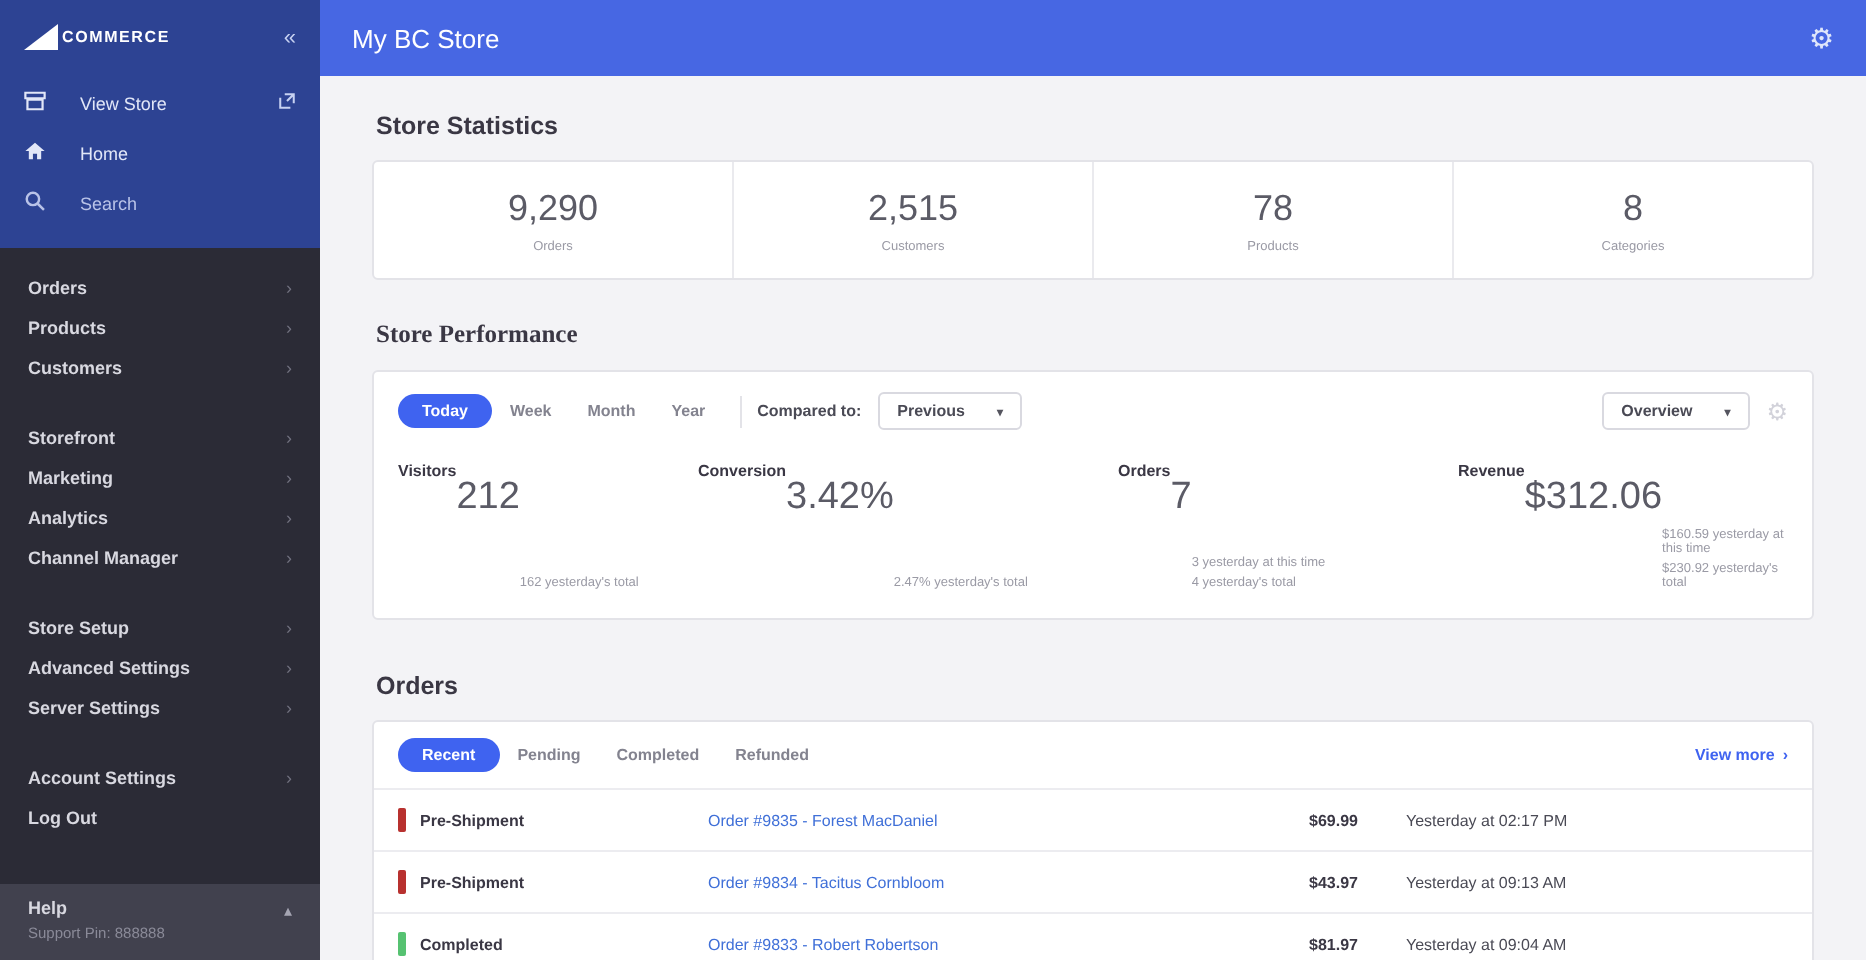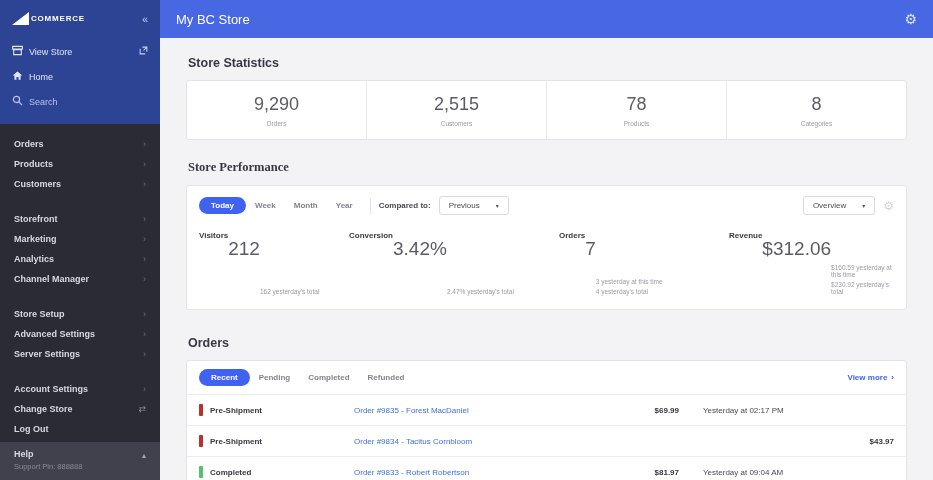--- a/index.html
+++ b/index.html
@@ -6,21 +6,21 @@
   html,body { width:933px; height:480px; overflow:hidden; }
   body { display:flex; font-family:"Liberation Sans", sans-serif; background:#f3f3f6; }
 
   
   .sidebar { width:160px; height:480px; background:#2b2b36; display:flex; flex-direction:column; flex-shrink:0; }
   .sb-top { background:#2d4393; padding-bottom:10px; }
   .logo-row { display:flex; align-items:center; padding:12px 12px 14px 12px; }
   .logo-sail { width:0; height:0; border-bottom:13px solid #ffffff; border-left:17px solid transparent; margin-right:2px; }
   .logo-text { color:#ffffff; font-size:8px; font-weight:bold; letter-spacing:0.8px; }
   .collapse { margin-left:auto; color:#c7d2f2; font-size:11px; cursor:pointer; }
-  .sb-top-item { display:flex; align-items:center; gap:6px; padding:6px 12px; color:#e2e7f8; font-size:9px; cursor:pointer; }
+  .sb-top-item { display:flex; align-items:center; gap:17px; padding:6px 12px; color:#e2e7f8; font-size:9px; cursor:pointer; }
   .sb-top-item svg { flex-shrink:0; }
   .ext { margin-left:auto; }
   .sb-top-item.dim { color:#b9c3e8; }
 
   .sb-dark { flex:1; padding-top:10px; }
   .sb-item { display:flex; justify-content:space-between; align-items:center; padding:5px 14px; color:#d8d8e0; font-size:9px; font-weight:bold; cursor:pointer; }
   .sb-item .chev { color:#71717f; font-size:9px; font-weight:normal; }
   .sb-item .swap { color:#8b8b99; font-size:9px; font-weight:normal; }
   .gap { margin-top:15px; }
 
@@ -46,21 +46,21 @@
   .stat-value { font-size:18px; color:#5b5b66; }
   .stat-label { font-size:6.5px; color:#9a9aa5; margin-top:5px; }
 
   
   .perf-card { padding:10px 12px 14px 12px; }
   .toolbar { display:flex; align-items:center; }
   .pill { font-size:8px; color:#83838f; padding:4px 9px; font-weight:bold; cursor:pointer; }
   .pill.active { background:#3f63f0; color:#ffffff; border-radius:11px; padding:4px 12px; }
   .vdiv { width:1px; height:16px; background:#e3e3e8; margin:0 8px; }
   .cmp-label { font-size:8px; font-weight:bold; color:#4a4a55; margin-right:8px; }
-  .select { border:1px solid #d9d9e0; border-radius:3px; padding:4px 9px; font-size:8px; color:#4a4a55; display:flex; align-items:center; gap:16px; background:#fff; cursor:pointer; font-weight:normal;text-align:right; }
+  .select { border:1px solid #d9d9e0; border-radius:3px; padding:4px 9px; font-size:8px; color:#4a4a55; display:flex; align-items:center; gap:16px; background:#fff; cursor:pointer; font-weight:bold;text-align:right; }
   .select .caret { font-size:6px; color:#55555f; }
   .toolbar-right { margin-left:auto; display:flex; align-items:center; gap:8px; }
   .faint-gear { color:#d2d2da; font-size:12px; cursor:pointer; }
 
   .metrics { display:flex; margin-top:16px; min-height:64px; }
   .metric { display:flex; }
   .metric:nth-child(1){ width:150px; }
   .metric:nth-child(2){ width:210px; }
   .metric:nth-child(3){ width:170px; }
   .metric:nth-child(4){ flex:1; }
@@ -160,24 +160,20 @@
       <span>Advanced Settings</span>
       <span class="chev">›</span>
     </div>
     <div class="sb-item">
       <span>Server Settings</span>
       <span class="chev">›</span>
     </div>
     <div class="sb-item gap">
       <span>Account Settings</span>
       <span class="chev">›</span>
-    </div>
-    <div class="sb-item">
-      <span>Change Store</span>
-      <span class="swap">⇄</span>
     </div>
     <div class="sb-item">
       <span>Log Out</span>
     </div>
   </div>
 
   <div class="sb-help">
     <div>
       <div class="help-label">Help</div>
       <div class="help-pin">Support Pin: 888888</div>
@@ -293,20 +289,21 @@
         <span class="amount">$69.99</span>
         <span class="time">Yesterday at 02:17 PM</span>
       </div>
       <div class="ord-row">
         <span class="status-cell">
           <span class="status-bar" style="background: rgb(184, 49, 47);"></span>
           <span class="status-text">Pre-Shipment</span>
         </span>
         <span class="order-link">Order #9834 - Tacitus Cornbloom</span>
         <span class="amount">$43.97</span>
+        <span class="time">Yesterday at 09:13 AM</span>
       </div>
       <div class="ord-row">
         <span class="status-cell">
           <span class="status-bar" style="background: rgb(86, 194, 113);"></span>
           <span class="status-text">Completed</span>
         </span>
         <span class="order-link">Order #9833 - Robert Robertson</span>
         <span class="amount">$81.97</span>
         <span class="time">Yesterday at 09:04 AM</span>
       </div>

